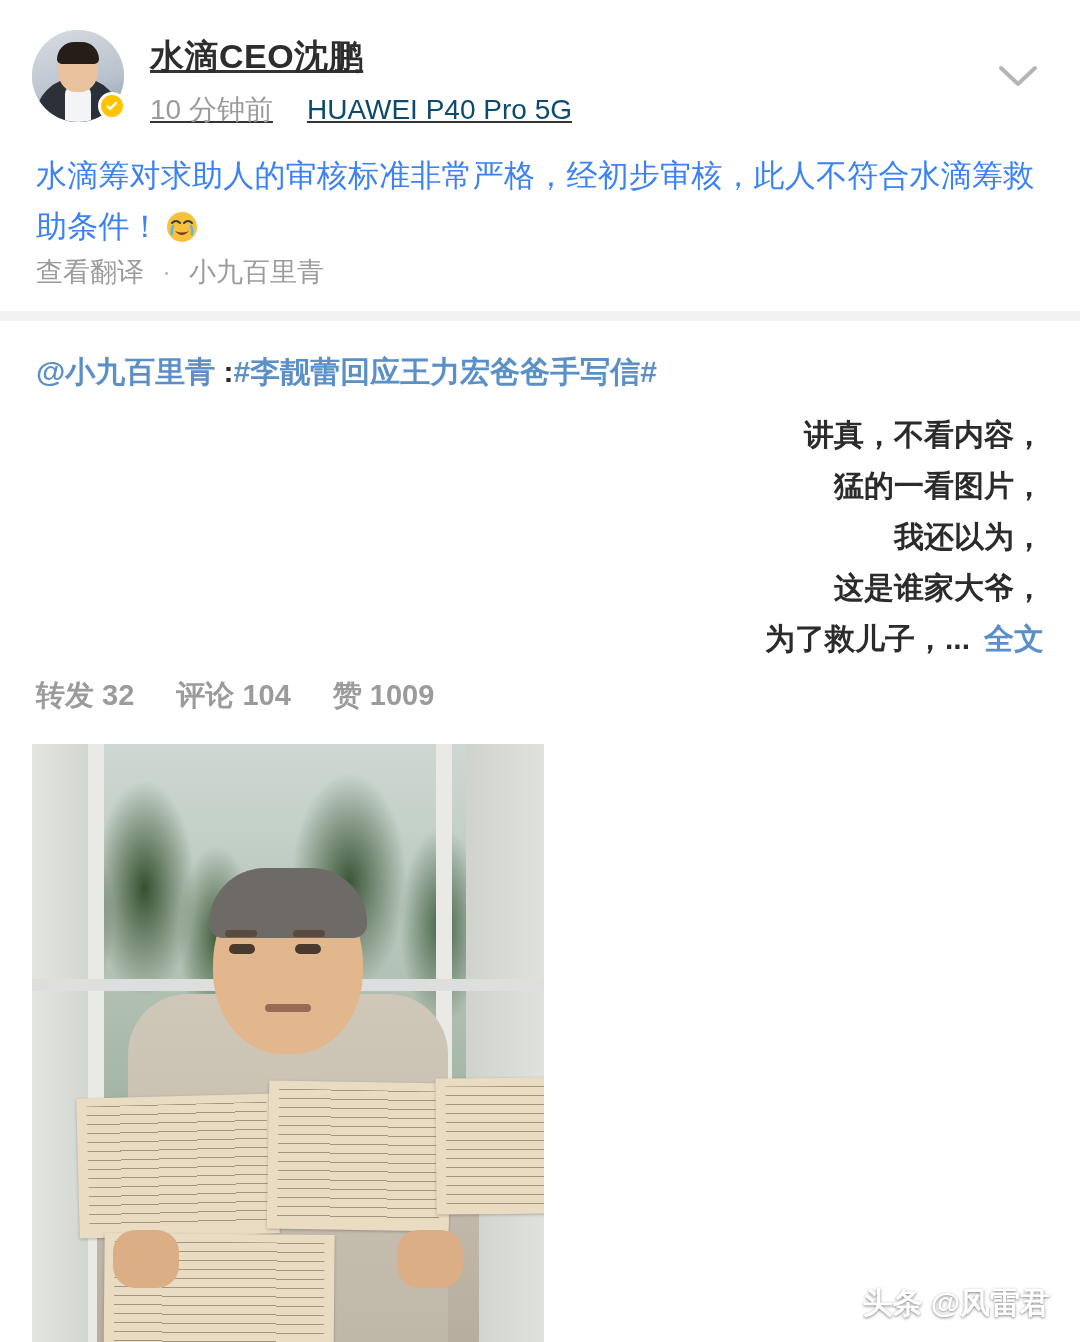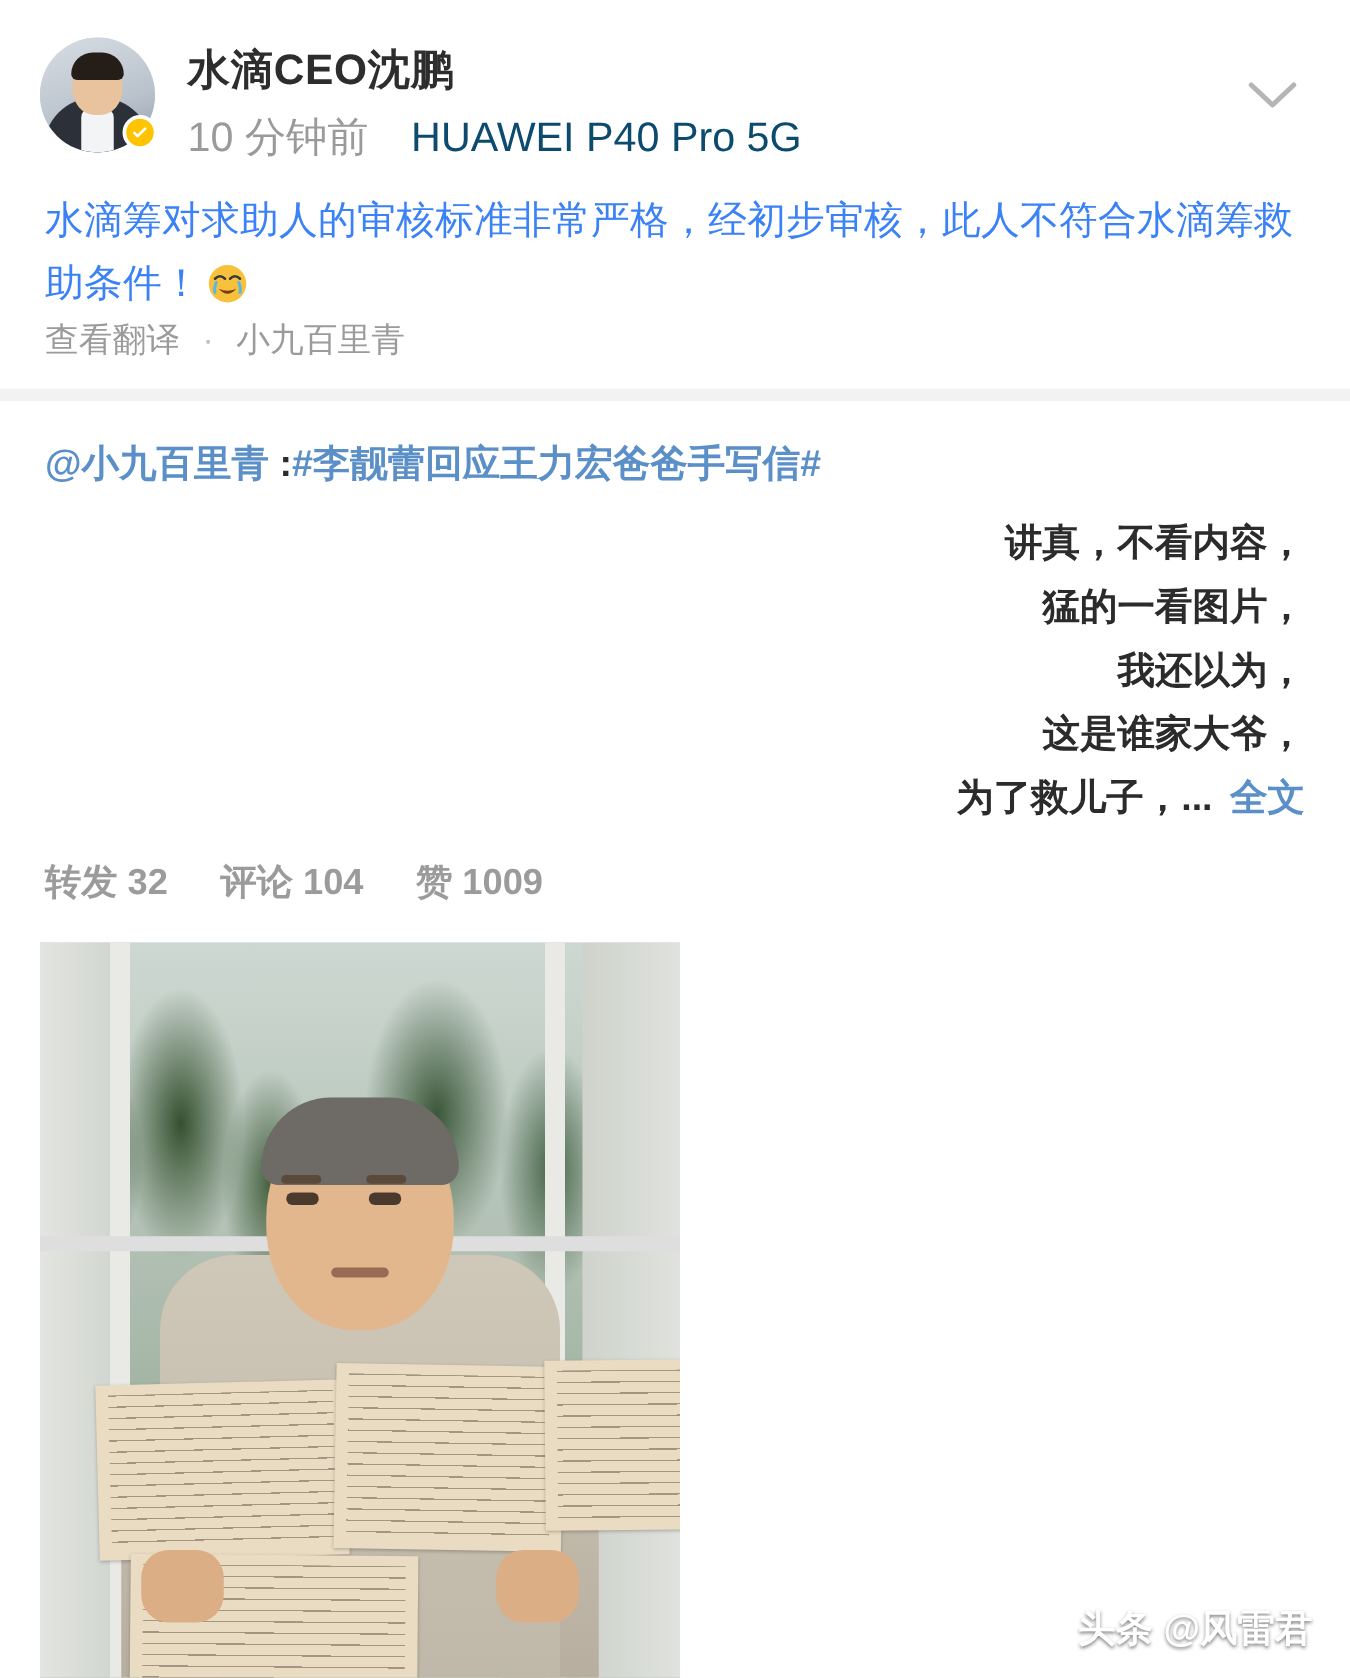--- a/index.html
+++ b/index.html
@@ -104,31 +104,32 @@
     align-items: center;
     justify-content: center;
   }
   .verify-badge svg { display: block; }
 
   .header-text {
     margin-left: 26px;
     padding-top: 4px;
     flex: 1 1 auto;
     min-width: 0;
+    text-decoration: underline;
   }
   .user-name {
     font-size: 34px;
     font-weight: bold;
     color: #2d2d2d;
     line-height: 44px;
     letter-spacing: 0.5px;
   }
   .meta-row {
     margin-top: 14px;
-    font-size: 33px;
+    font-size: 28px;
     color: #9a9a9a;
     line-height: 36px;
     display: flex;
     align-items: center;
   }
   .meta-time { margin-right: 34px; }
   .meta-device { color: #0c4a6e; }
 
   .chevron-btn {
     position: absolute;
@@ -204,21 +205,21 @@
     font-size: 30px;
     line-height: 51px;
     color: #2b2b2b;
     text-align: right;
   }
   .more-link {
     color: #5b8fc7;
     margin-left: 14px;
   }
   .repost-stats {
-    margin-top: 22px;
+    margin-top: 12px;
     font-size: 29px;
     color: #9b9b9b;
     display: flex;
     align-items: center;
   }
   .repost-stats span.item { margin-right: 42px; }
 
   
   .photo-wrap {
     margin: 28px 0 0 32px;

